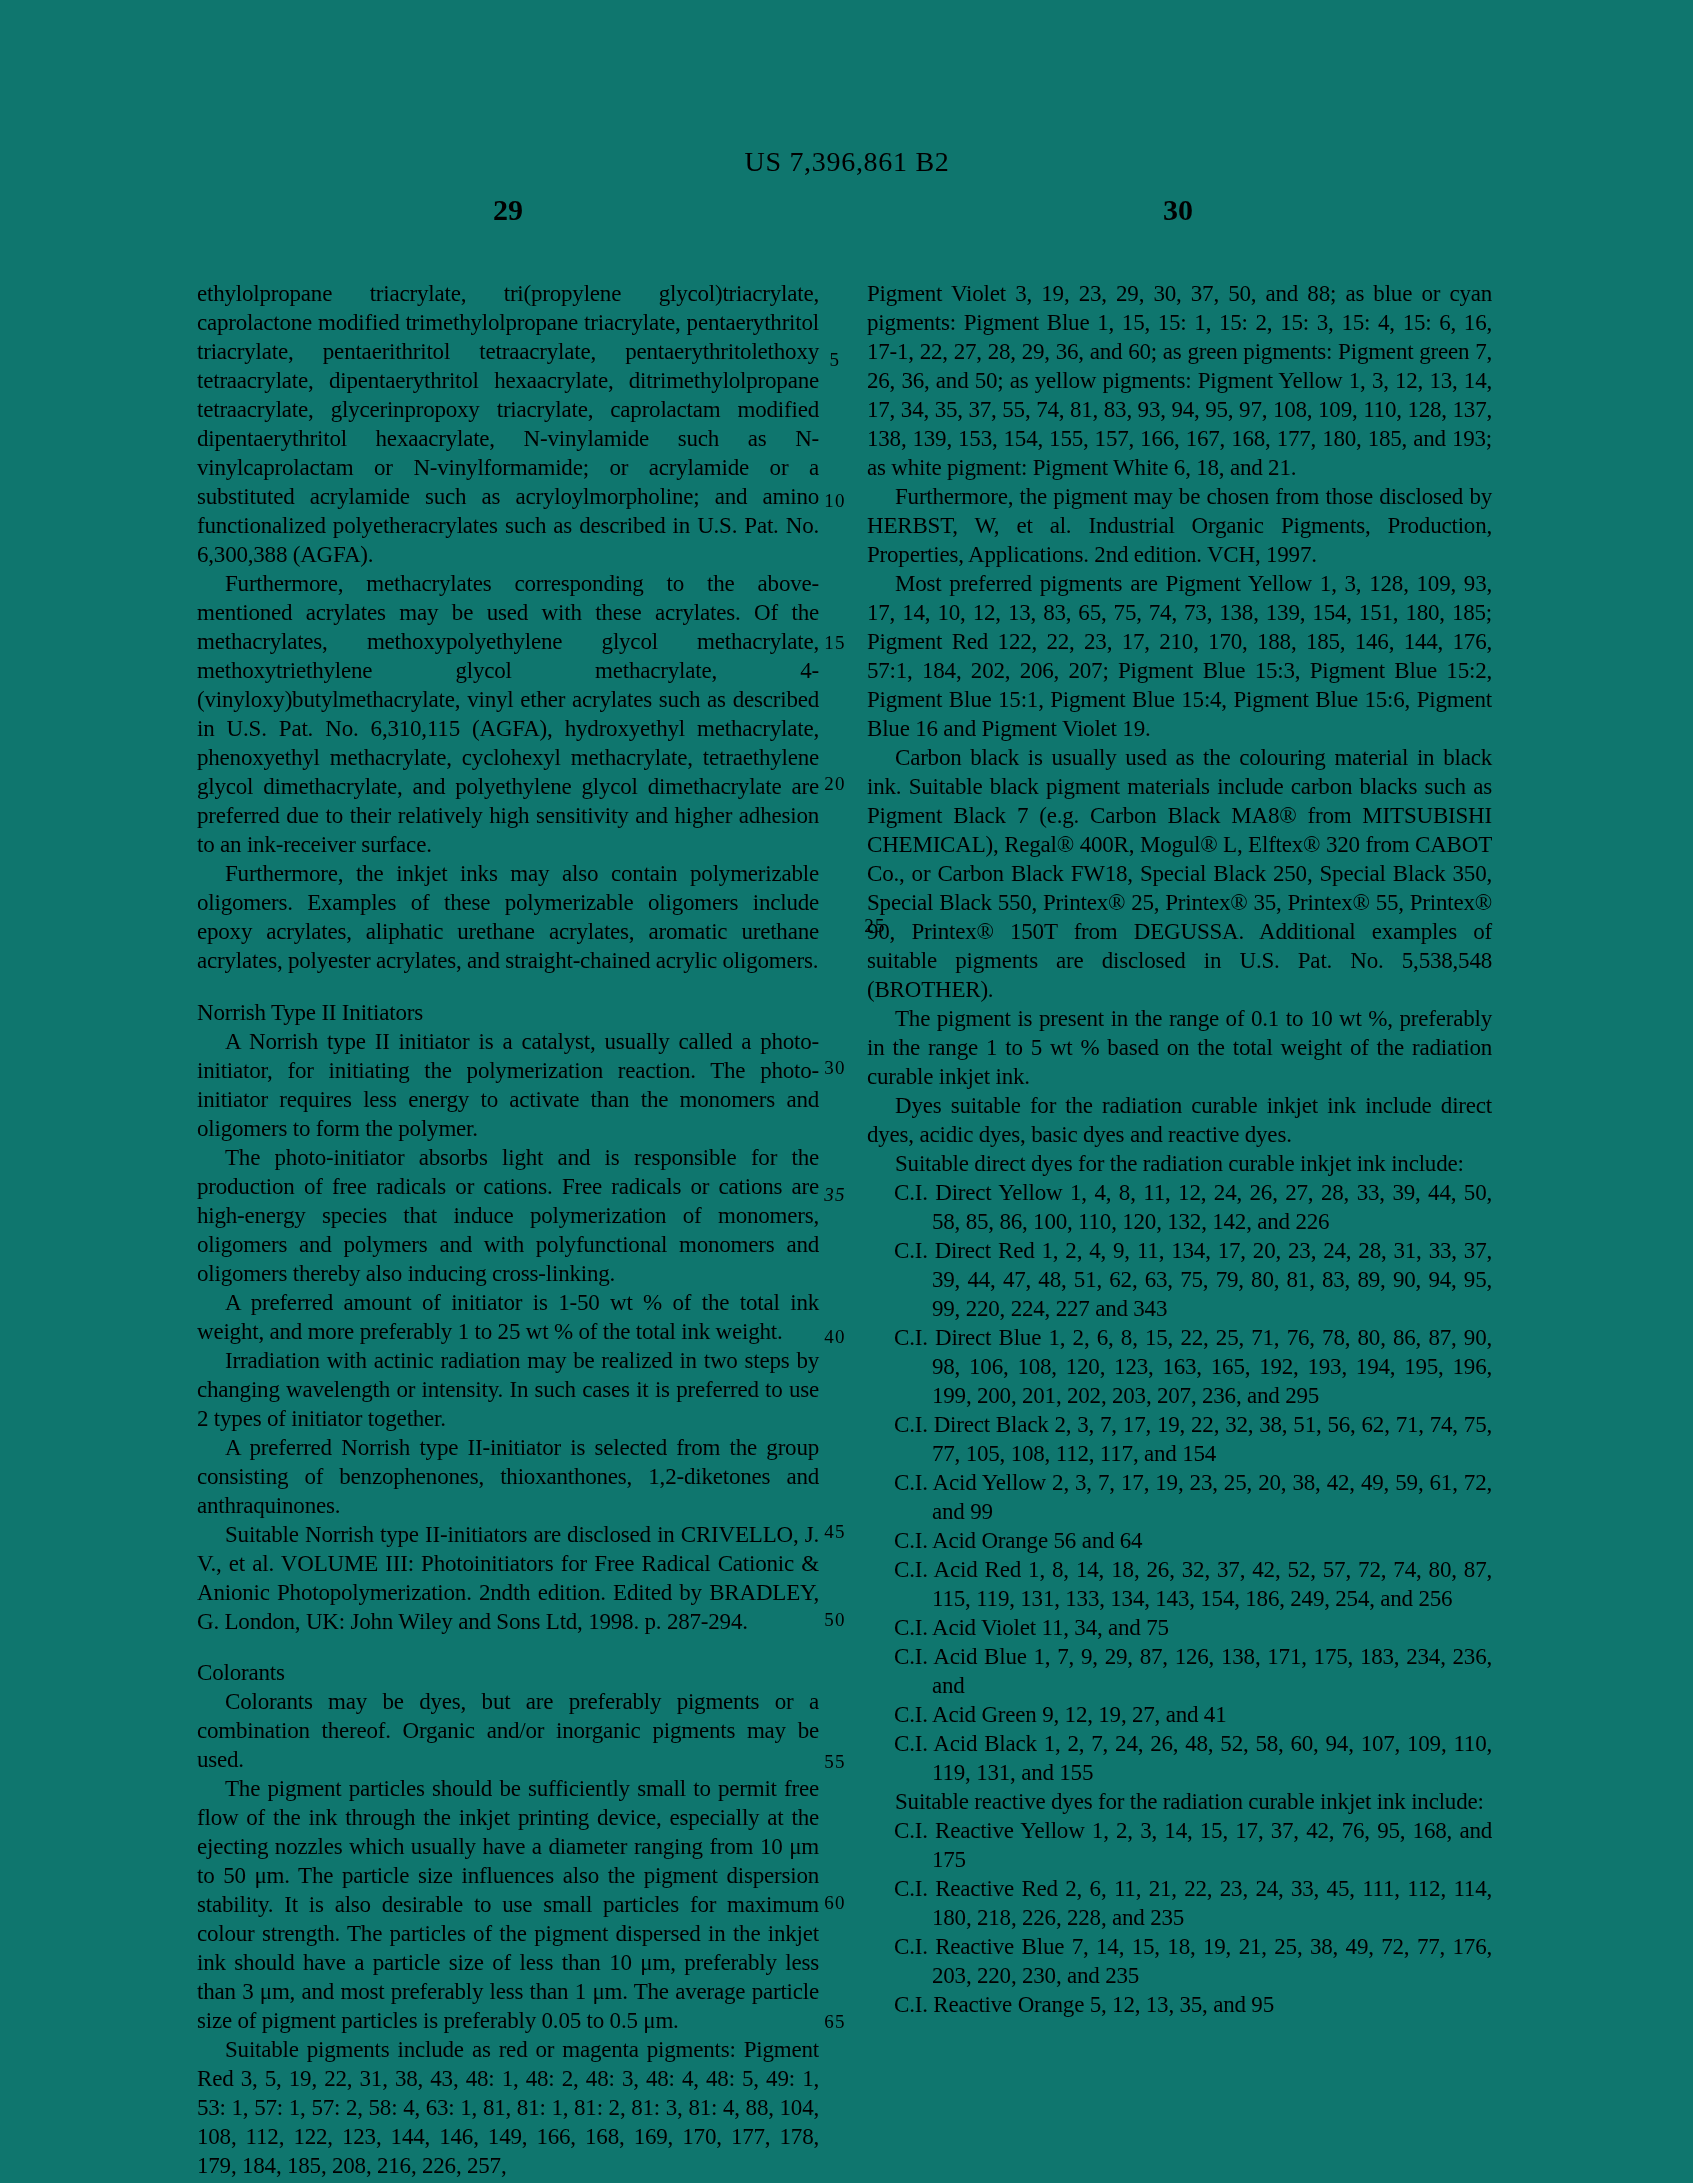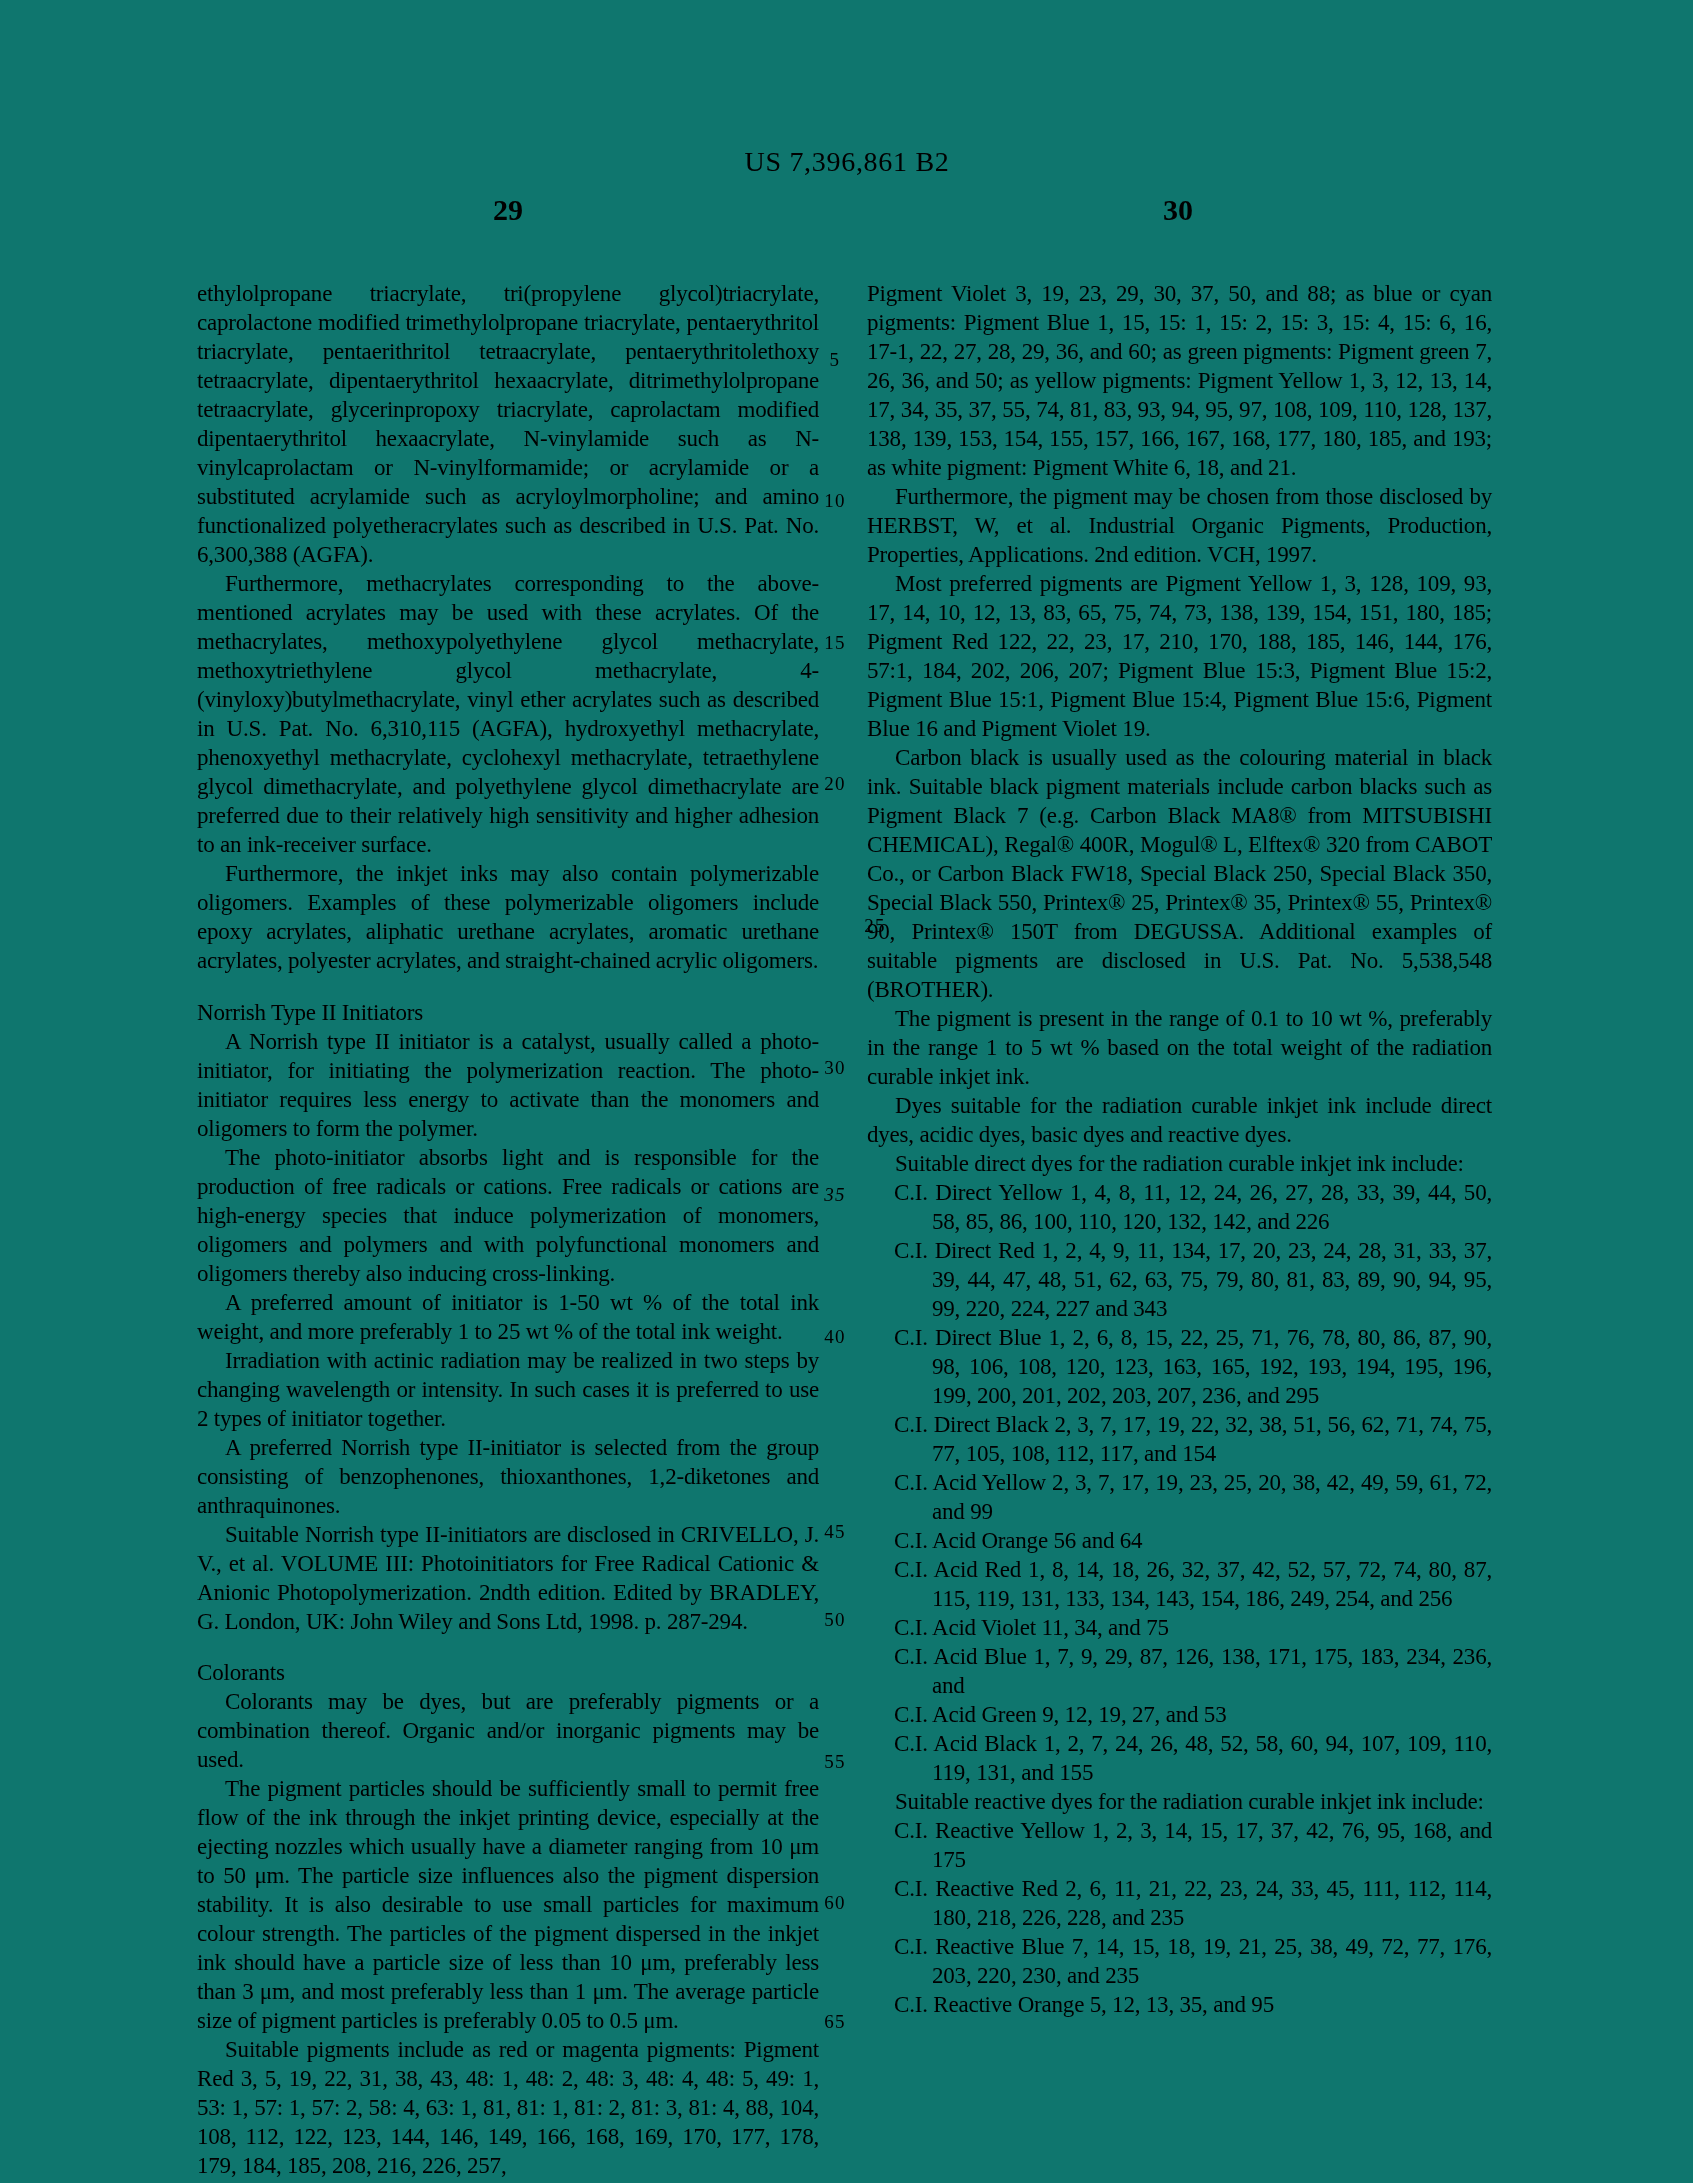--- a/index.html
+++ b/index.html
@@ -108,21 +108,21 @@
       <div class="blk paragraph">Suitable direct dyes for the radiation curable inkjet ink include:</div>
       <div class="blk list-item">C.I. Direct Yellow 1, 4, 8, 11, 12, 24, 26, 27, 28, 33, 39, 44, 50, 58, 85, 86, 100, 110, 120, 132, 142, and 226</div>
       <div class="blk list-item">C.I. Direct Red 1, 2, 4, 9, 11, 134, 17, 20, 23, 24, 28, 31, 33, 37, 39, 44, 47, 48, 51, 62, 63, 75, 79, 80, 81, 83, 89, 90, 94, 95, 99, 220, 224, 227 and 343</div>
       <div class="blk list-item">C.I. Direct Blue 1, 2, 6, 8, 15, 22, 25, 71, 76, 78, 80, 86, 87, 90, 98, 106, 108, 120, 123, 163, 165, 192, 193, 194, 195, 196, 199, 200, 201, 202, 203, 207, 236, and 295</div>
       <div class="blk list-item">C.I. Direct Black 2, 3, 7, 17, 19, 22, 32, 38, 51, 56, 62, 71, 74, 75, 77, 105, 108, 112, 117, and 154</div>
       <div class="blk list-item">C.I. Acid Yellow 2, 3, 7, 17, 19, 23, 25, 20, 38, 42, 49, 59, 61, 72, and 99</div>
       <div class="blk list-item">C.I. Acid Orange 56 and 64</div>
       <div class="blk list-item">C.I. Acid Red 1, 8, 14, 18, 26, 32, 37, 42, 52, 57, 72, 74, 80, 87, 115, 119, 131, 133, 134, 143, 154, 186, 249, 254, and 256</div>
       <div class="blk list-item">C.I. Acid Violet 11, 34, and 75</div>
       <div class="blk list-item">C.I. Acid Blue 1, 7, 9, 29, 87, 126, 138, 171, 175, 183, 234, 236, and</div>
-      <div class="blk list-item">C.I. Acid Green 9, 12, 19, 27, and 53</div>
+      <div class="blk list-item">C.I. Acid Green 9, 12, 19, 27, and 41</div>
       <div class="blk list-item">C.I. Acid Black 1, 2, 7, 24, 26, 48, 52, 58, 60, 94, 107, 109, 110, 119, 131, and 155</div>
       <div class="blk paragraph">Suitable reactive dyes for the radiation curable inkjet ink include:</div>
       <div class="blk list-item">C.I. Reactive Yellow 1, 2, 3, 14, 15, 17, 37, 42, 76, 95, 168, and 175</div>
       <div class="blk list-item">C.I. Reactive Red 2, 6, 11, 21, 22, 23, 24, 33, 45, 111, 112, 114, 180, 218, 226, 228, and 235</div>
       <div class="blk list-item">C.I. Reactive Blue 7, 14, 15, 18, 19, 21, 25, 38, 49, 72, 77, 176, 203, 220, 230, and 235</div>
       <div class="blk list-item">C.I. Reactive Orange 5, 12, 13, 35, and 95</div>
     </div>
 </div>
 
 

